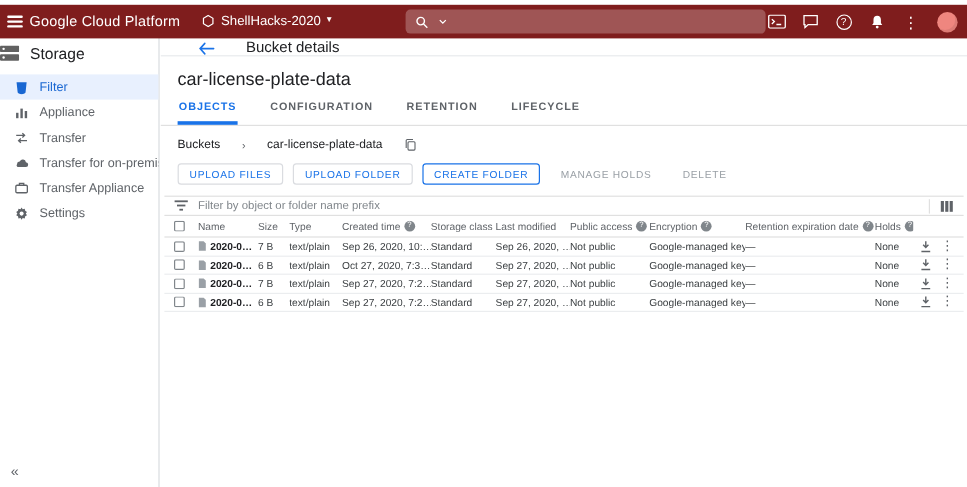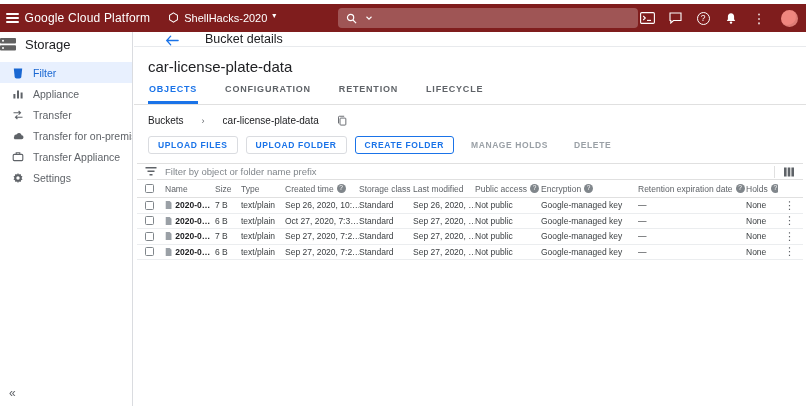--- a/index.html
+++ b/index.html
@@ -39,37 +39,37 @@
   .back{cursor:pointer;display:flex;align-items:center}
   .ph-title{font-size:12.5px;color:#202124}
   .bucket-name{margin:11px 0 0 14px;font-size:15px;color:#202124}
   .tabs{display:flex;gap:26px;padding-left:14px;margin-top:9px;border-bottom:1px solid #e0e0e0}
   .tab{font-size:9px;letter-spacing:.8px;font-weight:bold;color:#5f6368;padding:0 1px 7px;border-bottom:3px solid transparent;cursor:pointer}
   .tab.selected{color:#1a73e8;border-bottom-color:#1a73e8}
   .breadcrumb{display:flex;align-items:center;gap:18px;margin:10px 0 0 14px;font-size:10px;color:#202124}
   .bc-sep{color:#5f6368;font-size:9px}
   .copy-ic{cursor:pointer;display:flex}
   .actions{display:flex;align-items:center;gap:8px;margin:10px 0 0 14px}
-  .btn{height:18px;display:flex;align-items:center;padding:0 9px;font-size:8.5px;letter-spacing:.6px;font-weight:bold;border-radius:3px;cursor:pointer;white-space:nowrap}
+  .btn{height:18px;display:flex;align-items:center;padding:0 9px;font-size:8.5px;letter-spacing:.6px;font-weight:normal;border-radius:3px;cursor:pointer;white-space:nowrap}
   .btn.outlined{border:1px solid #dadce0;color:#1a73e8;background:#fff}
   .btn.blue-border{border-color:#1a73e8}
   .btn.disabled{color:#9aa0a6;cursor:default}
 
   
   .table{margin:9px 3px 0}
   .filter-row{height:17px;display:flex;align-items:center;gap:8px;padding:0 8px;border-top:1px solid #e0e0e0;border-bottom:1px solid #e0e0e0}
   .filter-row input{flex:1;border:0;outline:0;font-size:9.5px;color:#3c4043;font-family:inherit}
   .filter-row input::placeholder{color:#80868b}
   .vsep{width:1px;height:12px;background:#e0e0e0}
   .thead{display:flex;align-items:center;height:18px;padding:0 8px;border-bottom:1px solid #e0e0e0;font-size:8.5px;color:#5f6368}
   .trow{display:flex;align-items:center;height:15.5px;padding:0 8px;border-bottom:1px solid #ebedef;font-size:8.5px;color:#3c4043}
   .cell{flex-shrink:0;white-space:nowrap;overflow:hidden;display:flex;align-items:center;gap:3px;padding-right:4px}
   .c-cb{width:20px}.c-name{width:50px}.c-size{width:26px}.c-type{width:44px}
   .c-created{width:74px}.c-class{width:54px}.c-mod{width:62px}.c-pub{width:66px}
-  .c-enc{width:97px}.c-ret{width:108px}.c-holds{width:32px}
+  .c-enc{width:80px}.c-ret{width:108px}.c-holds{width:32px}
   .c-actions{flex:1;justify-content:flex-end;gap:7px;padding-right:0}
   .cb{width:9px;height:9px;border:1.4px solid #80868b;border-radius:1.5px;cursor:pointer;flex-shrink:0;background:#fff}
   .help{width:9px;height:9px;border-radius:50%;background:#80868b;color:#fff;font-size:6.5px;display:inline-flex;align-items:center;justify-content:center;flex-shrink:0;line-height:1}
   .obj-name{font-weight:bold;color:#202124;cursor:pointer;overflow:hidden;text-overflow:ellipsis}
   .row-dots{font-size:11px;color:#5f6368;cursor:pointer;line-height:1}
 </style>
 </head>
 <body>
 
 <div class="topbar">

